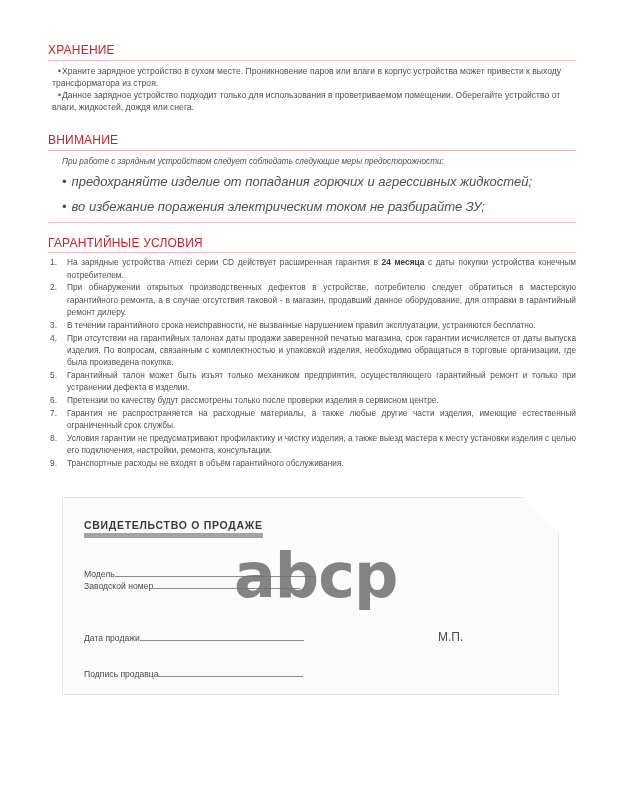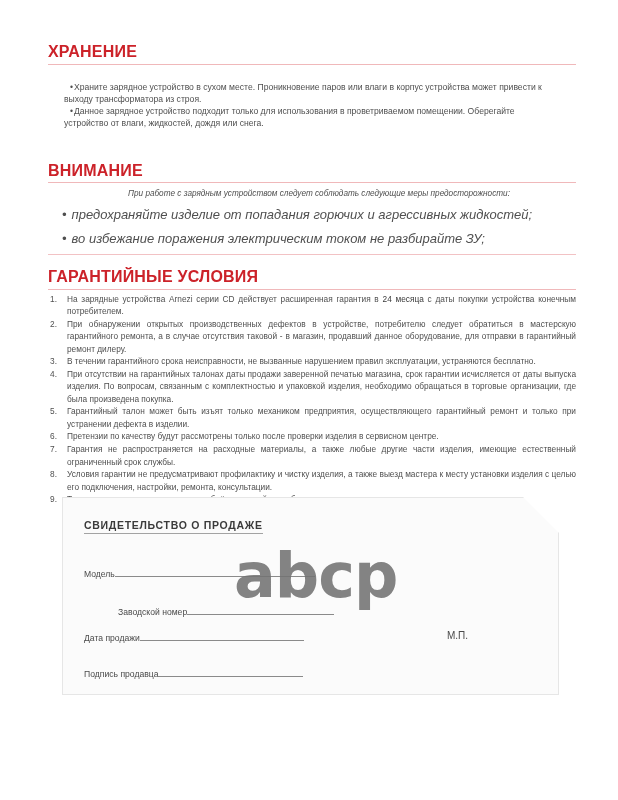--- a/index.html
+++ b/index.html
@@ -27,38 +27,38 @@
 
   .content {
     position: absolute;
     left: 48px;
     top: 44px;
     width: 528px;
   }
 
   
   .sec-head {
-    font-size: 16px;
-    font-weight: bold;
+    font-size: 12px;
+    font-weight: normal;
     color: #CC2229;
     letter-spacing: 0.2px;
     line-height: 1.05;
     margin: 0;
     padding: 0 0 3px 0;
   }
   .rule-red {
     height: 1px;
     background: #f0b8ba;
     width: 100%;
     margin: 0 0 3px 0;
   }
 
   
   .storage-list {
-    margin: 16px;
+    margin: 4px;
     padding: 0;
     list-style: none;
     font-size: 8.6px;
     line-height: 1.42;
     color: #4f4f4f;
   }
   .storage-list li {
     margin: 0;
     padding: 0;
     text-indent: 0;
@@ -73,21 +73,20 @@
   
   .attn-body {
     padding-top: 2px;
   }
   .attn-intro {
     font-size: 8.2px;
     font-style: italic;
     line-height: 1.4;
     color: #4f4f4f;
     margin: 0 0 6px 14px;
-    text-align: center;
   }
   .attn-list {
     margin: 0 0 0 14px;
     padding: 0;
     list-style: none;
   }
   .attn-list li {
     font-size: 13px;
     font-style: italic;
     line-height: 1.4;
@@ -125,21 +124,21 @@
   .warranty-list li::before {
     content: counter(wl) ".";
     position: absolute;
     left: 2px;
     top: 0;
     width: 14px;
     text-align: left;
     color: #4f4f4f;
   }
   .warranty-list b {
-    font-weight: normal;
+    font-weight: bold;
     color: #3a3a3a;
   }
   .gap-md { height: 14px; }
   .gap-lg { height: 17px; }
 
   
   .cert-wrap {
     position: absolute;
     left: 62px;
     top: 497px;
@@ -164,47 +163,47 @@
     height: 100%;
   }
   .cert-title {
     position: absolute;
     left: 22px;
     top: 22px;
     font-size: 10.5px;
     font-weight: bold;
     letter-spacing: 0.7px;
     color: #3b3b3b;
-    border-bottom: 1px solid #a3a3a3;
+    border-bottom: 5px solid #a3a3a3;
     padding-bottom: 2px;
   }
   .cert-field {
     position: absolute;
     left: 22px;
     font-size: 8.6px;
     color: #4a4a4a;
     white-space: nowrap;
   }
   .cert-field .fld-label { }
   .cert-field .fld-line {
     display: inline-block;
     border-bottom: 1px solid #8a8a8a;
     height: 9px;
     vertical-align: baseline;
   }
   .f-model  { top: 70px; }
-  .f-serial { top: 108px; margin-left: 34px; }
+  .f-serial { top: 82px; }
   .f-date   { top: 134px; text-align: center; }
   .f-sign   { top: 170px; }
 
   .cert-mp {
     position: absolute;
-    left: 385px;
+    left: 376px;
     top: 133px;
-    font-size: 10px;
+    font-size: 12px;
     color: #4a4a4a;
   }
 
   
   .watermark {
     position: absolute;
     left: 234px;
     top: 545px;
     font-size: 62px;
     font-weight: bold;

